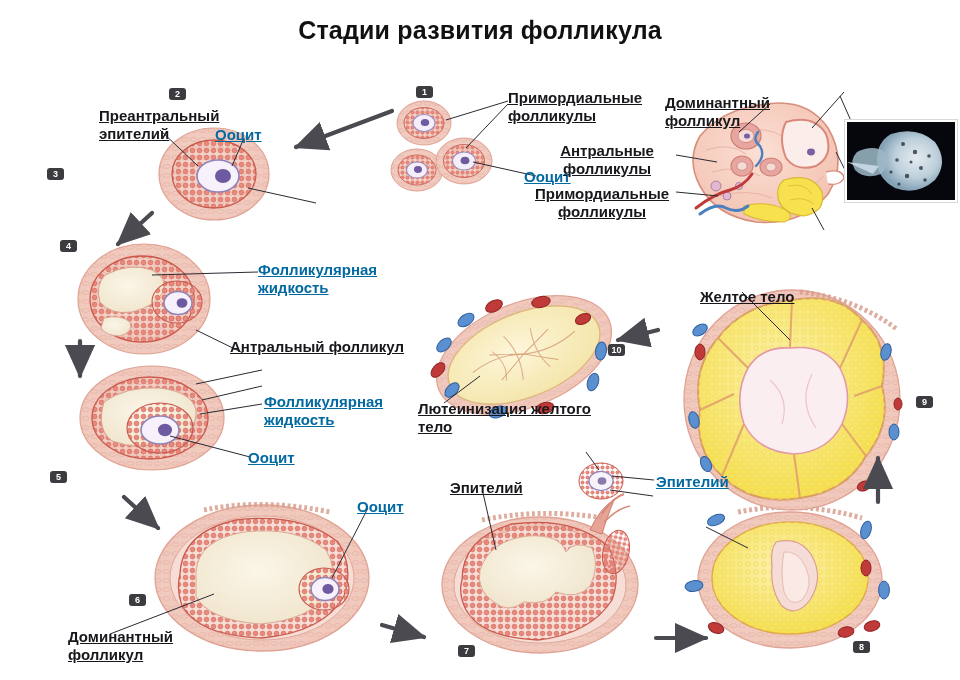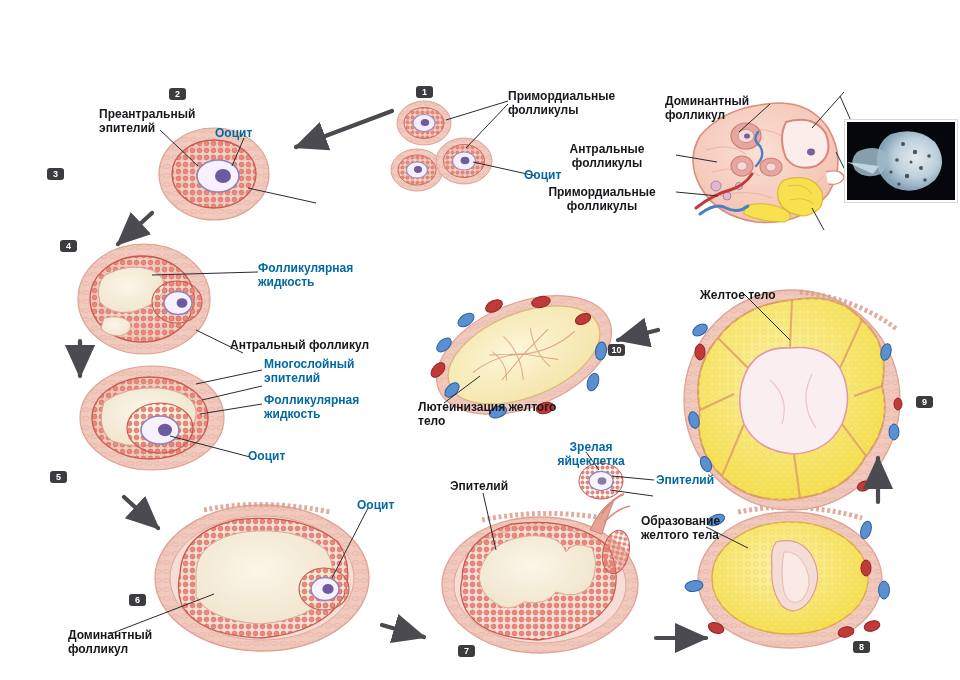--- a/index.html
+++ b/index.html
@@ -14,21 +14,21 @@
 
   
   .title{
     position:absolute;left:0;top:16px;width:960px;
     text-align:center;
     font-size:25px;font-weight:bold;color:#111;
     letter-spacing:.2px;
   }
 
   
-  .lbl{position:absolute;font-size:12px;font-weight:bold;line-height:1.18;white-space:pre-line;}
+  .lbl{position:absolute;font-size:15px;font-weight:bold;line-height:1.18;white-space:pre-line;text-decoration:underline;}
   .lbl.dark{color:#17171c;}
   .lbl.blue{color:#0369a1;}
   .lbl.c{text-align:center;}
   .lbl.r{text-align:center;}
 
   
   .badge{
     position:absolute;
     min-width:13px;height:12px;
     background:#3b3b40;color:#fff;
@@ -49,20 +49,21 @@
     box-shadow:0 0 0 1px #d8d8d8;
     background:#05070d;
     overflow:hidden;
   }
 </style>
 </head>
 <body>
 
 <div id="stage">
 
+  <div class="title">Стадии развития фолликула</div>
 
   <svg class="ovl" viewBox="0 0 960 680" xmlns="http://www.w3.org/2000/svg">
     <defs>
       <radialGradient id="gGran" cx="50%" cy="45%" r="62%">
         <stop offset="0%" stop-color="#e98e80"></stop>
         <stop offset="70%" stop-color="#dd6d60"></stop>
         <stop offset="100%" stop-color="#cf5f54"></stop>
       </radialGradient>
       <radialGradient id="gTheca" cx="50%" cy="50%" r="60%">
         <stop offset="0%" stop-color="#f7dcd4"></stop>
@@ -380,42 +381,36 @@
 фолликулы</div>
 
   <div class="lbl dark r" style="left:528px;top:185px;width:148px">Примордиальные
 фолликулы</div>
 
   <div class="lbl blue" style="left:258px;top:261px">Фолликулярная
 жидкость</div>
 
   <div class="lbl dark" style="left:230px;top:338px">Антральный фолликул</div>
 
-  <div class="lbl blue" style="left:264px;top:357px">Многослойный
-эпителий</div>
 
   <div class="lbl blue" style="left:264px;top:393px">Фолликулярная
 жидкость</div>
 
   <div class="lbl blue" style="left:248px;top:449px">Ооцит</div>
 
   <div class="lbl blue" style="left:357px;top:498px">Ооцит</div>
 
   <div class="lbl dark" style="left:68px;top:628px">Доминантный
 фолликул</div>
 
   <div class="lbl dark" style="left:450px;top:479px">Эпителий</div>
 
-  <div class="lbl blue c" style="left:548px;top:440px;width:86px">Зрелая
-яйцеклетка</div>
 
   <div class="lbl blue" style="left:656px;top:473px">Эпителий</div>
 
-  <div class="lbl dark" style="left:641px;top:514px">Образование
-желтого тела</div>
 
   <div class="lbl dark" style="left:700px;top:288px">Желтое тело</div>
 
   <div class="lbl dark" style="left:418px;top:400px">Лютеинизация желтого
 тело</div>
 
   <div class="photo" style="left:845px;top:120px;width:108px;height:78px">
     <svg width="108" height="78" viewBox="0 0 108 78" xmlns="http://www.w3.org/2000/svg">
       <defs>
         <radialGradient id="gPhoto" cx="60%" cy="45%" r="55%">

